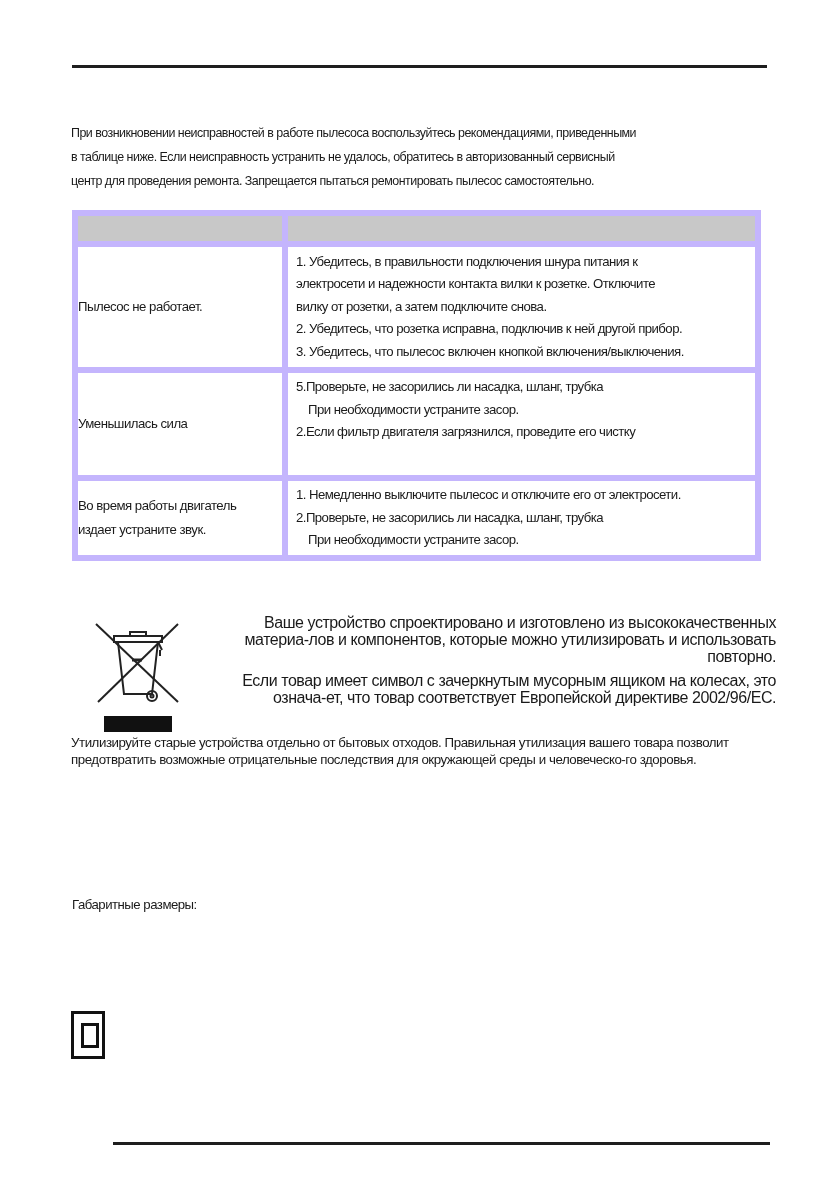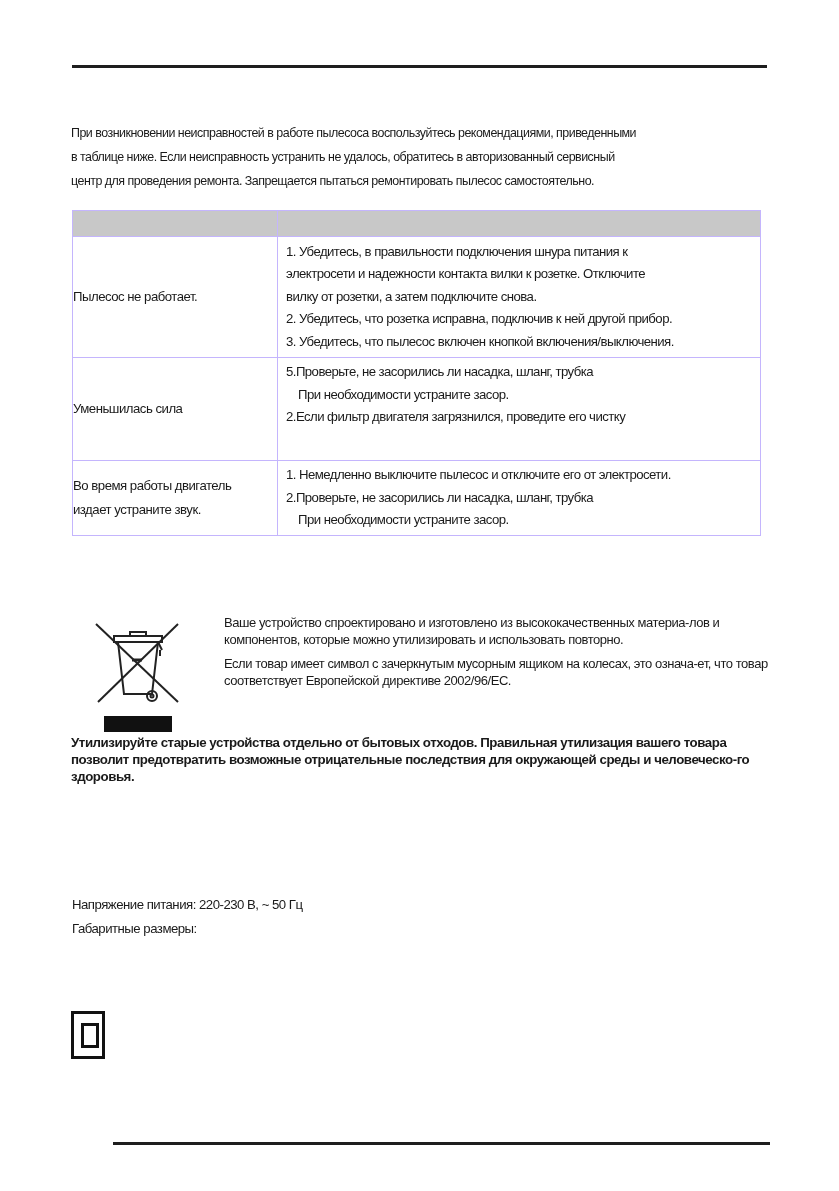--- a/index.html
+++ b/index.html
@@ -4,35 +4,35 @@
   <style>
     html, body { margin: 0; padding: 0; background: #ffffff; }
     body { width: 839px; height: 1191px; position: relative; overflow: hidden;
            font-family: "Liberation Sans Narrow", "Liberation Sans", sans-serif; color: #1a1a1a; }
     .rule-top { position: absolute; left: 72px; top: 65px; width: 695px; height: 3px; background: #1e1e1e; }
     .rule-bottom { position: absolute; left: 113px; top: 1142px; width: 657px; height: 3px; background: #1e1e1e; }
     .intro { position: absolute; left: 71px; top: 121px; width: 700px; font-size: 13.4px; line-height: 24px;
              letter-spacing: -0.55px; transform: scaleX(0.93); transform-origin: left top; white-space: nowrap; }
     .intro p { margin: 0; }
     table.tbl { position: absolute; left: 72px; top: 210px; width: 689px; border-collapse: collapse; }
-    .tbl td { border: 1px solid #c4b5fd; vertical-align: middle; padding: 0; }
+    .tbl td { border: 6px solid #c4b5fd; vertical-align: middle; padding: 0; }
     .tbl tr.hdr td { background: #c8c8c8; height: 25px; }
     .tbl td.c1 { width: 204px; font-size: 13.2px; line-height: 24px; letter-spacing: -0.5px; }
     .tbl td.c2 { padding-left: 8px; font-size: 13.2px; line-height: 22.5px; letter-spacing: -0.55px; white-space: nowrap; }
     .tbl tr.r1 td { height: 120px; }
     .tbl tr.r2 td { height: 99px; }
     .tbl tr.r3 td { height: 74px; }
     .tbl tr.r2 td.c2 { vertical-align: top; padding-top: 3px; }
     .line { display: block; }
     .indent { padding-left: 12px; }
     .weee { position: absolute; left: 94px; top: 620px; width: 92px; height: 120px; }
-    .weee-text { position: absolute; left: 224px; top: 614px; width: 560px; font-size: 13px; line-height: 17px; letter-spacing: -0.45px; }
+    .weee-text { position: absolute; left: 216px; top: 614px; width: 560px; font-size: 16px; line-height: 17px; letter-spacing: -0.45px; text-align: right; }
     .weee-text p { margin: 0 0 7px 0; }
     .dispose { position: absolute; left: 71px; top: 734px; width: 700px; font-size: 13.3px; line-height: 17px; letter-spacing: -0.45px; }
-    .dispose p { margin: 0; font-weight: bold; }
+    .dispose p { margin: 0; }
     .specs { position: absolute; left: 72px; top: 893px; font-size: 13.2px; line-height: 24px; letter-spacing: -0.5px; }
     .specs div { white-space: pre; }
     .class2 { position: absolute; left: 71px; top: 1011px; width: 34px; height: 48px; border: 3px solid #111; box-sizing: border-box; }
     .class2 .inner { position: absolute; left: 7px; top: 9px; width: 18px; height: 25px; border: 3px solid #111; box-sizing: border-box; }
   </style>
 </head>
 <body>
 
 <div class="rule-top"></div>
 
@@ -105,21 +105,20 @@
 <div class="weee-text">
   <p>Ваше устройство спроектировано и изготовлено из высококачественных материа-лов и компонентов, которые можно утилизировать и использовать повторно.</p>
   <p>Если товар имеет символ с зачеркнутым мусорным ящиком на колесах, это означа-ет, что товар соответствует Европейской директиве 2002/96/EC.</p>
 </div>
 
 <div class="dispose">
   <p>Утилизируйте старые устройства отдельно от бытовых отходов. Правильная утилизация вашего товара позволит предотвратить возможные отрицательные последствия для окружающей среды и человеческо-го здоровья.</p>
 </div>
 
 <div class="specs">
-  <div>Напряжение питания: 220-230 В, ~ 50 Гц</div>
   <div>Габаритные размеры:</div>
 </div>
 
 <div class="class2">
   <div class="inner"></div>
 </div>
 
 <div class="rule-bottom"></div>
 
 </body></html>

